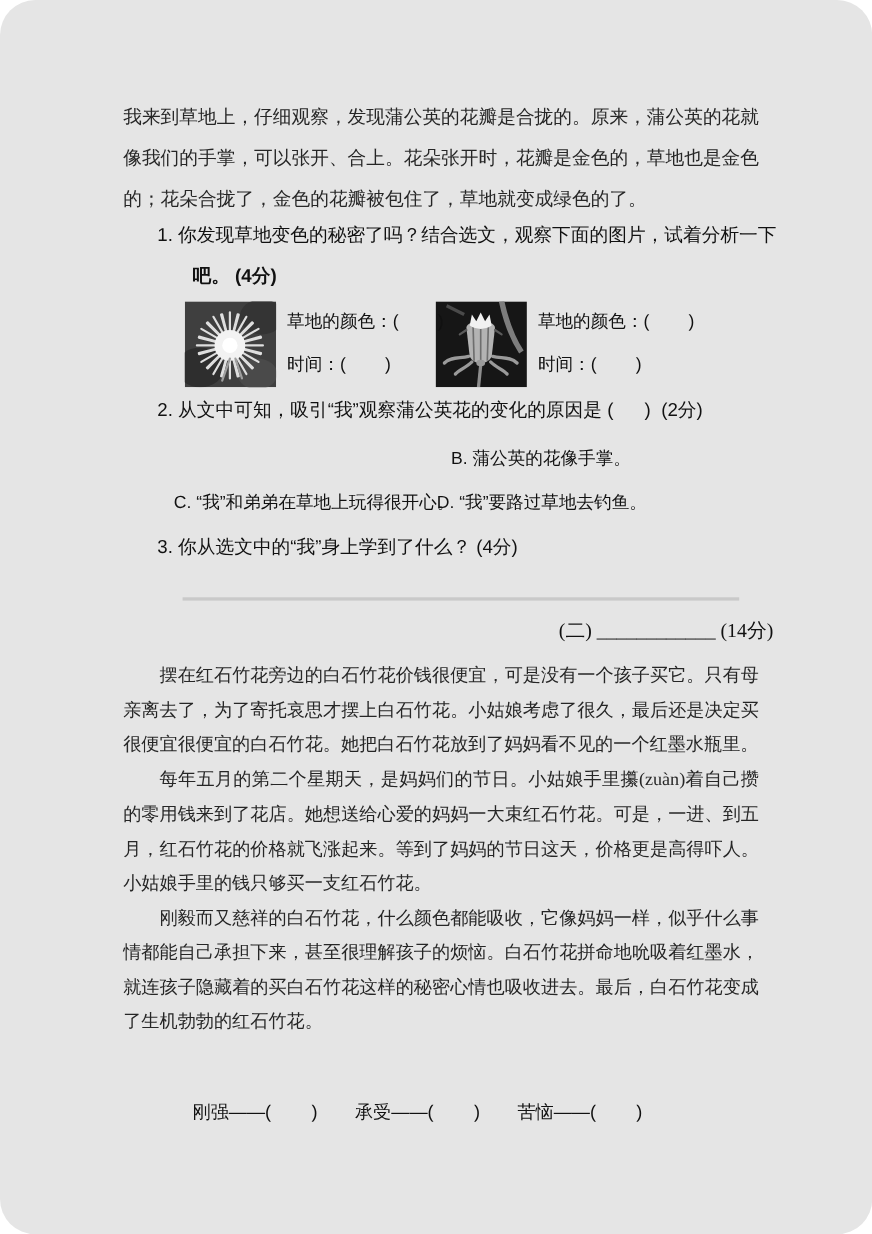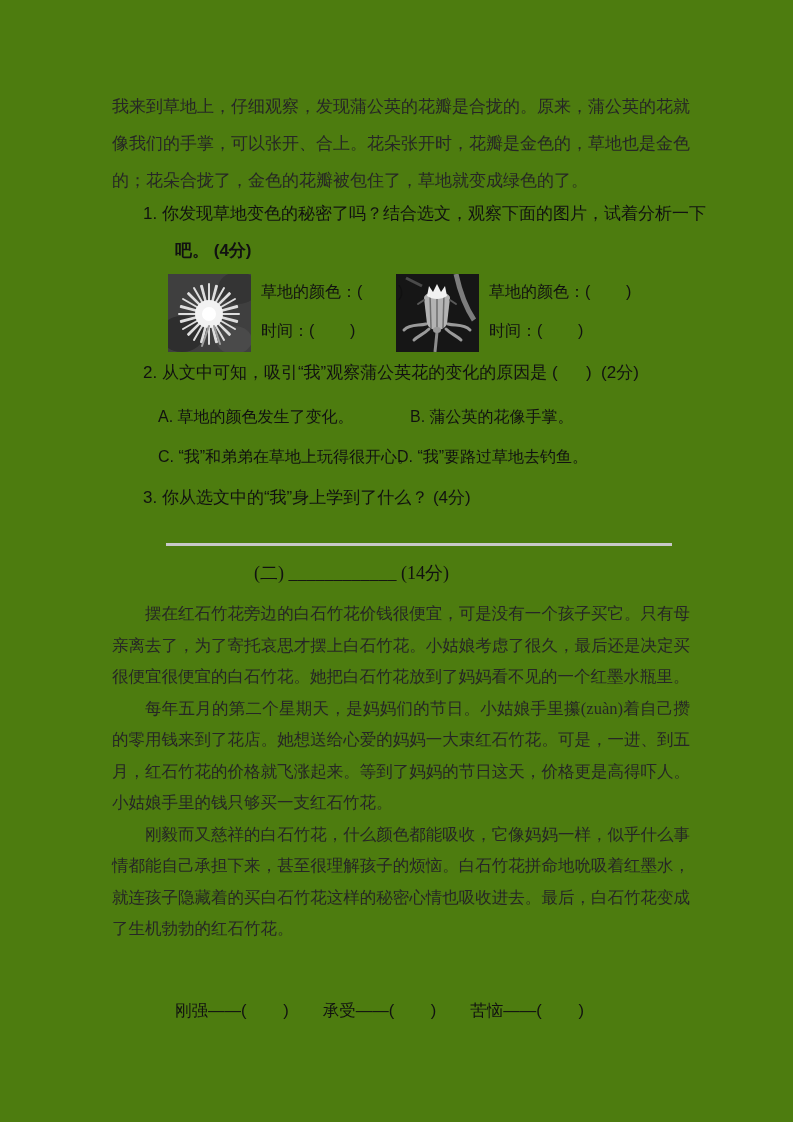--- a/index.html
+++ b/index.html
@@ -1,22 +1,23 @@
 <!DOCTYPE html>
 <html><head>
 <meta charset="utf-8">
 <style>
   html,body{margin:0;padding:0;background:#ffffff;}
   .page{
     position:relative;
     width:793px;height:1122px;
-    background:#4d7c0f;
+    background:#e5e5e5;
     overflow:hidden;
     font-family:"Liberation Serif","DejaVu Serif",serif;
     color:#1c1c1c;
+    border-radius:32px;
   }
   
   .passage{
     position:absolute;
     left:112px;width:578px;
     margin:0;
     font-size:17px;
     color:#262626;
     text-align:justify;
     font-family:"Liberation Serif","DejaVu Serif",serif;
@@ -52,21 +53,21 @@
     position:absolute;left:0;margin:0;white-space:pre;
     font-size:16px;color:#111;
     font-family:"Liberation Sans","DejaVu Sans",sans-serif;
   }
   .lab1{top:8px;}
   .lab2{top:47px;}
   
   .divider{position:absolute;left:166px;top:543px;width:506px;height:3px;background:#c9c9c9;}
   .sec2head{
     position:absolute;left:0;top:561px;width:703px;
-    text-align:center;margin:0;
+    text-align:right;margin:0;
     font-size:18px;color:#111;
     font-family:"Liberation Serif","DejaVu Serif",serif;
     white-space:pre;
   }
   
   .synonyms{
     position:absolute;left:175px;top:1000px;
     display:flex;gap:34px;
     font-size:16.5px;color:#111;
     font-family:"Liberation Sans","DejaVu Sans",sans-serif;
@@ -150,21 +151,20 @@
       </svg>
       <div class="figlabels">
         <p class="figlabel lab1">草地的颜色：(        )</p>
         <p class="figlabel lab2">时间：(        )</p>
       </div>
     </div>
 
   </div>
 
   <p class="q q2">2. 从文中可知，吸引“我”观察蒲公英花的变化的原因是 (      )  (2分)</p>
-  <p class="opt optA">A. 草地的颜色发生了变化。</p>
   <p class="opt optB">B. 蒲公英的花像手掌。</p>
   <p class="opt optC">C. “我”和弟弟在草地上玩得很开心。</p>
   <p class="opt optD">D. “我”要路过草地去钓鱼。</p>
 
   <p class="q q3">3. 你从选文中的“我”身上学到了什么？ (4分)</p>
 
   <div class="divider"></div>
 
   <p class="sec2head"><span>(二) </span><span>____________</span><span> (14分)</span></p>
 

